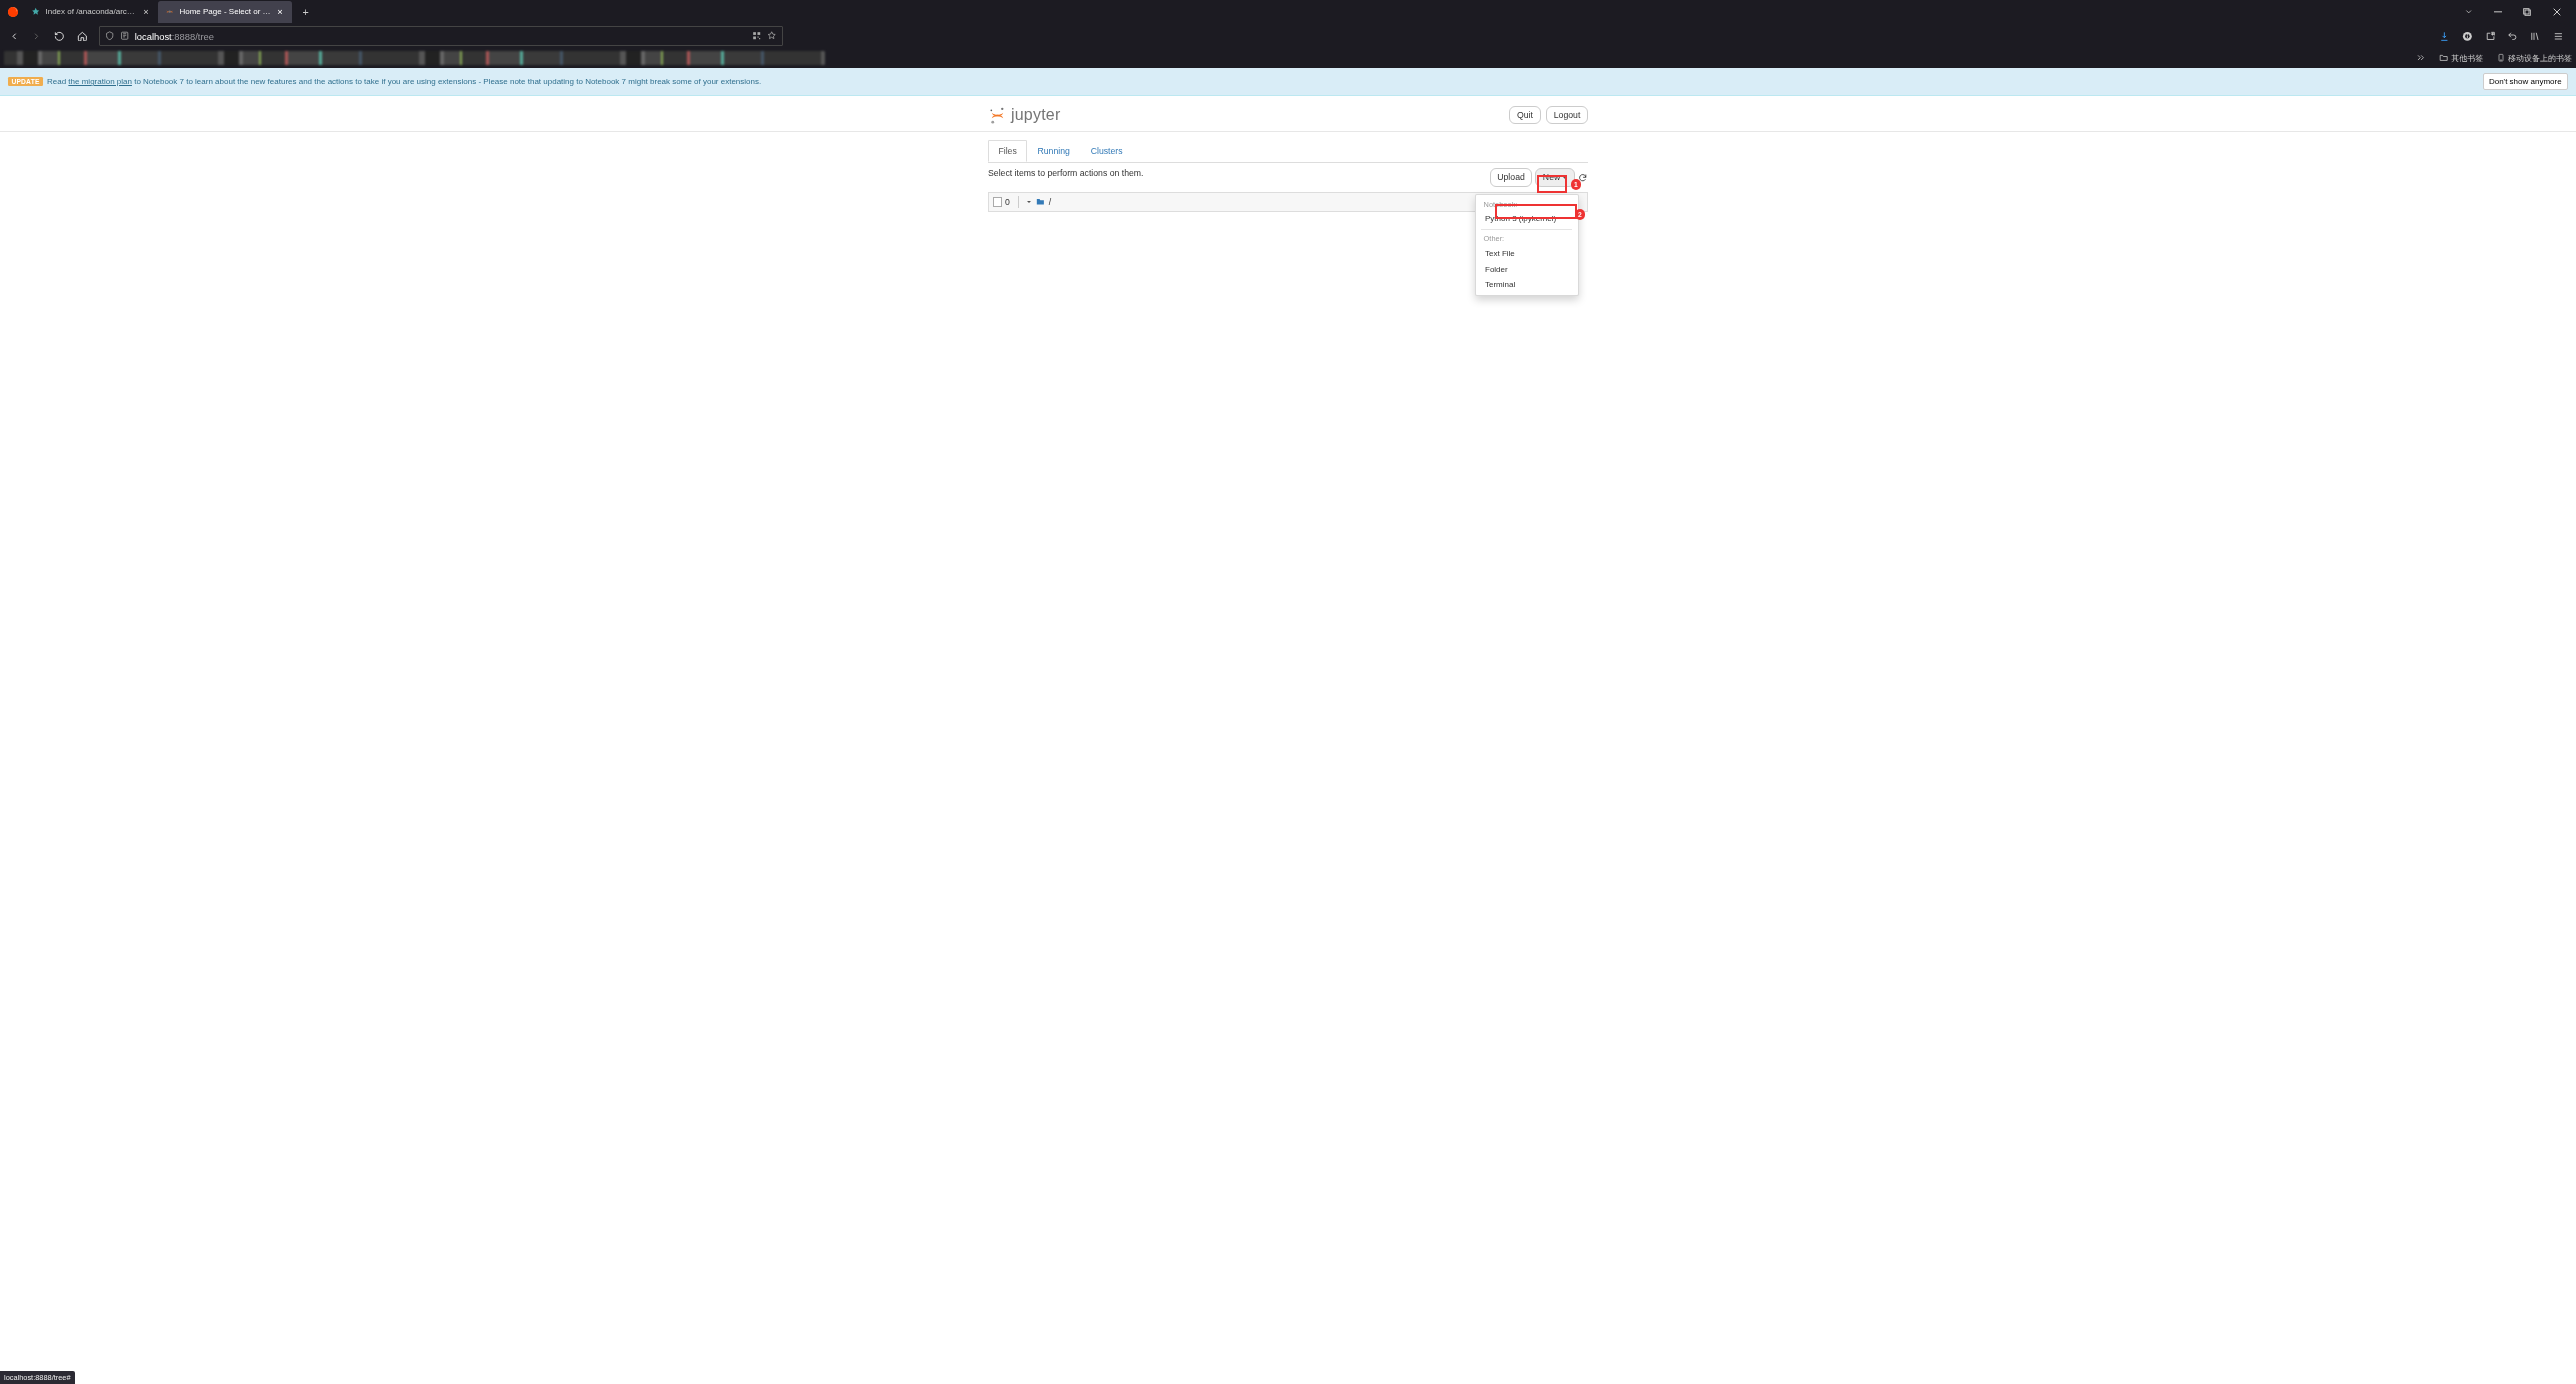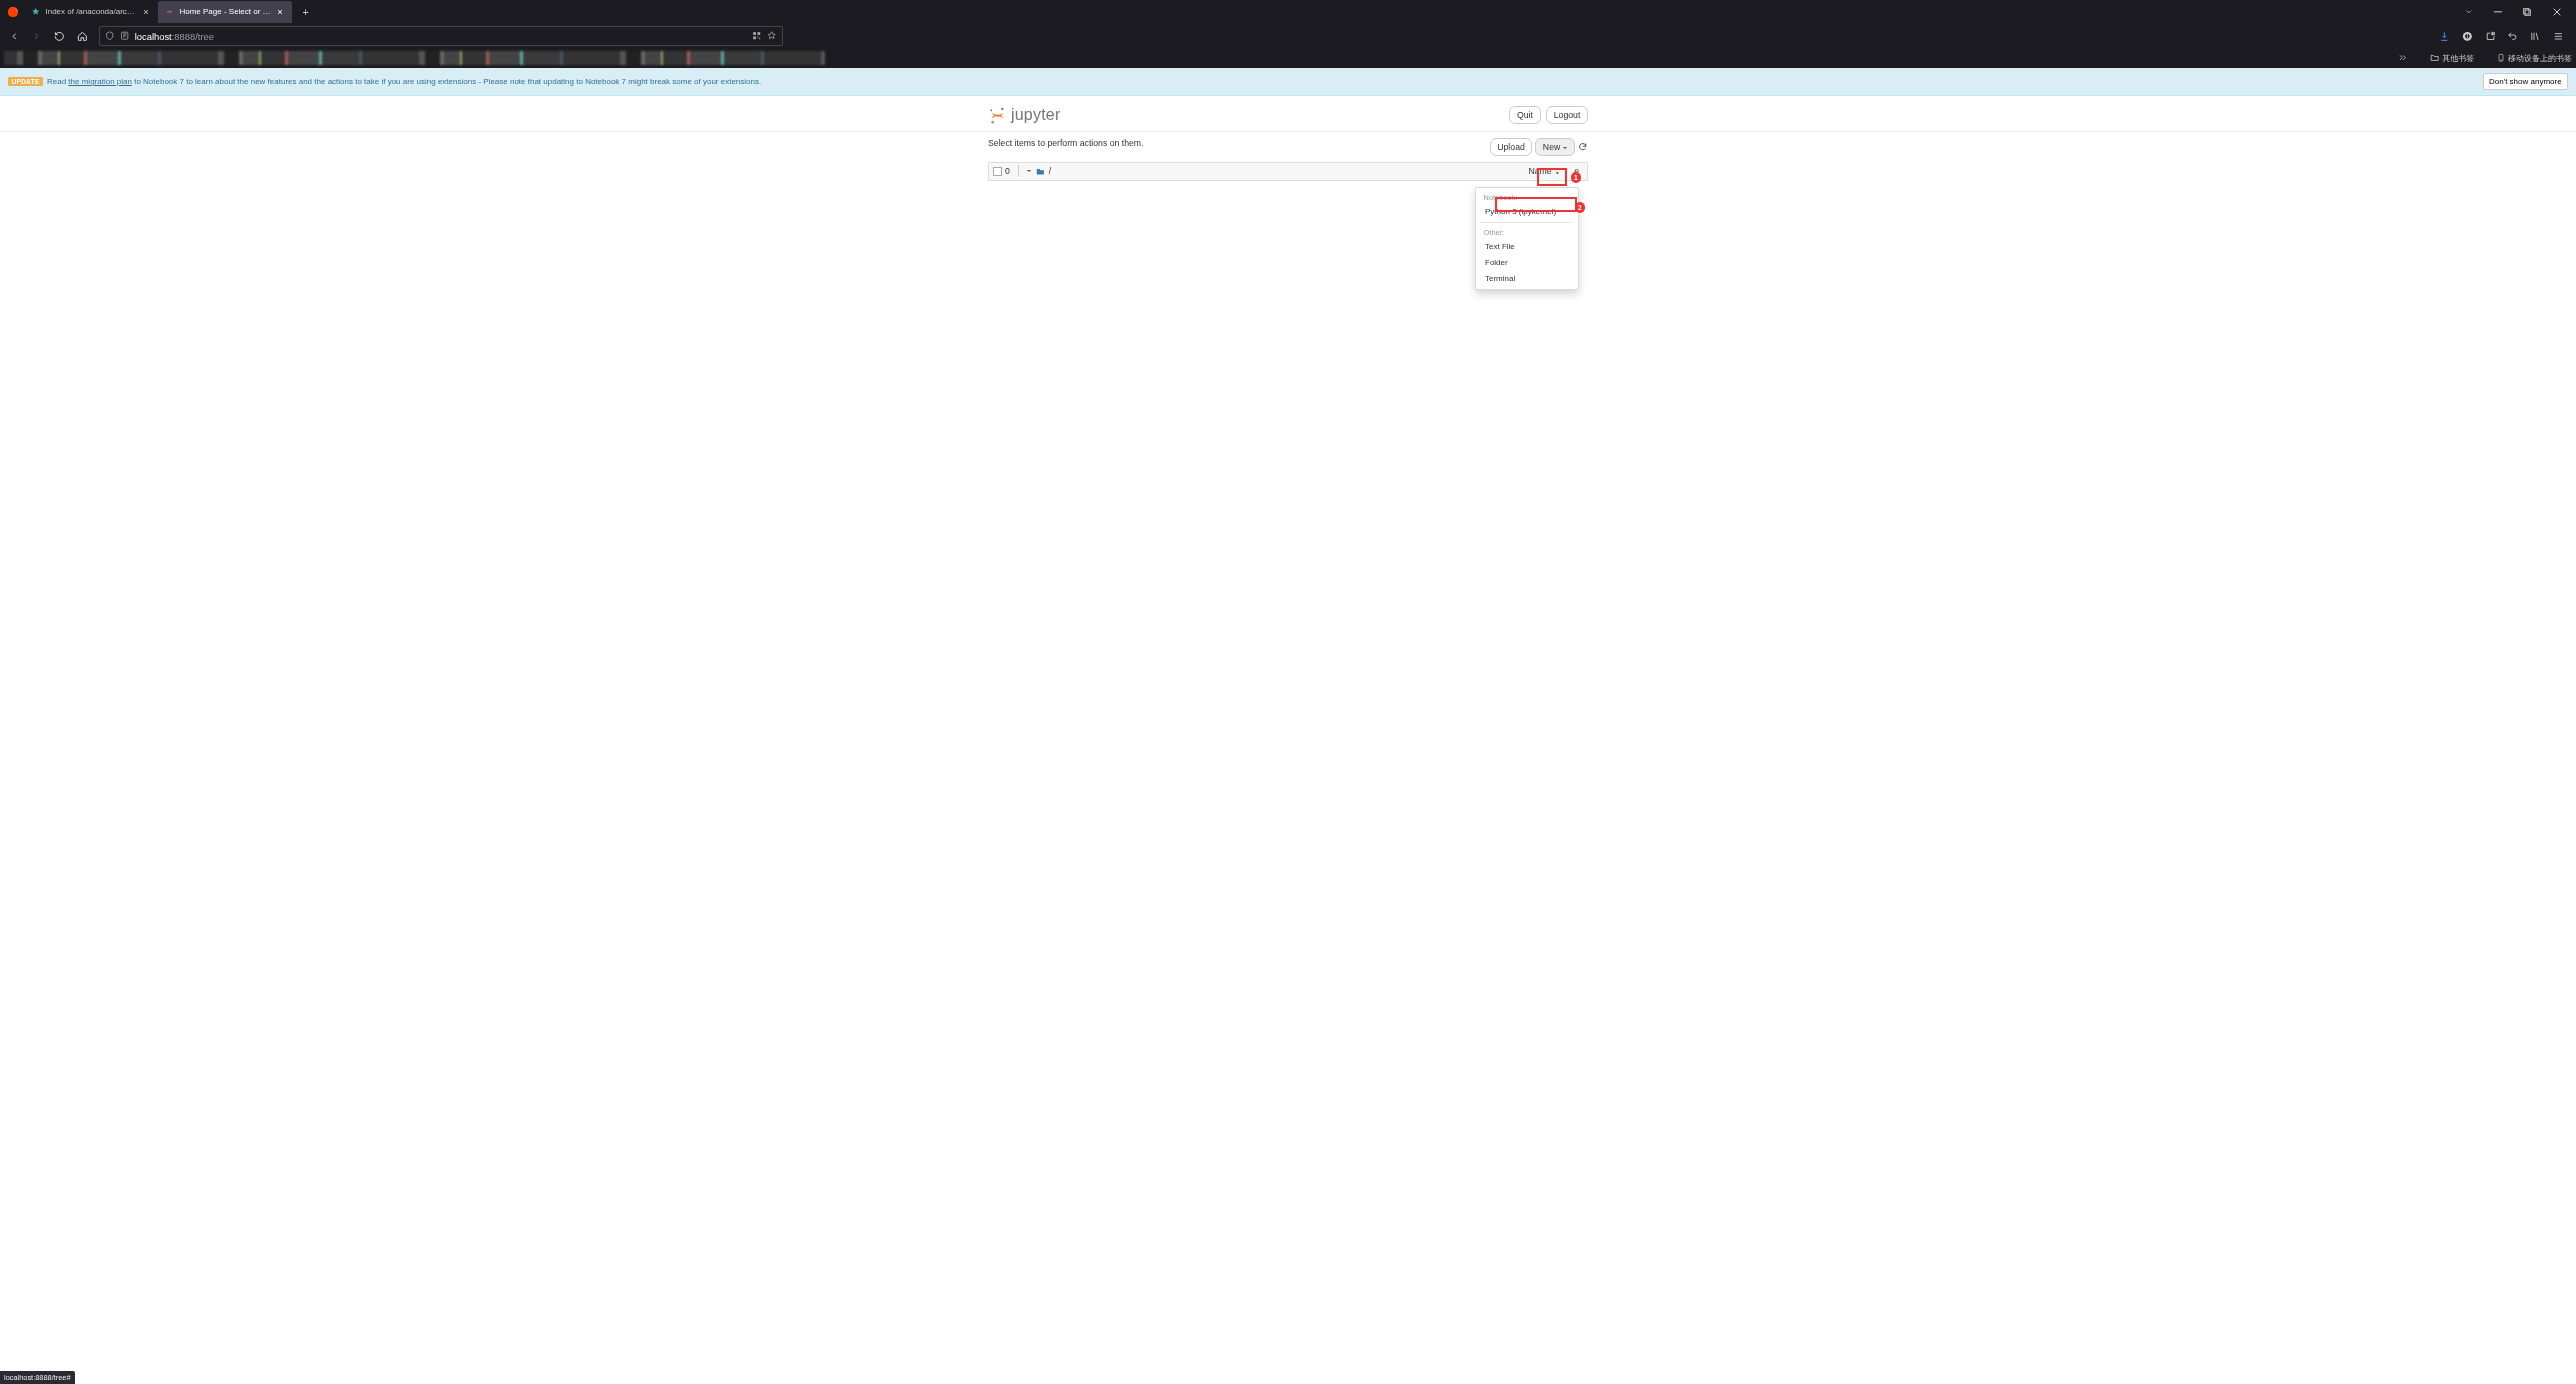--- a/index.html
+++ b/index.html
@@ -19,21 +19,21 @@
 .nav-btn { width: 20px; height: 20px; display: flex; align-items: center; justify-content: center; color: #ccc; cursor: pointer; border-radius: 2.7px; }
 .nav-btn.dim { color: #666; }
 .url-bar { flex: 1; display: flex; align-items: center; background: #1c1b22; border: 0.7px solid #444; border-radius: 1px; height: 20px; padding: 0 5.4px; margin: 0 4px; gap: 5.4px; max-width: 684px; }
 .url-icon { color: #aaa; display: flex; align-items: center; }
 .url-text { color: #fff; font-size: 9.4px; }
 .url-text .host { color: #fff; }
 .url-text .path { color: #9a9a9f; }
 .nav-right { margin-left: auto; display: flex; gap: 2.7px; align-items: center; padding-right: 4px; }
 .bookmark-bar { display: flex; align-items: center; height: 20px; padding: 0 4px; gap: 2.7px; }
 .bookmark-blur { flex: 1; height: 13.4px; background: repeating-linear-gradient(90deg,#333 0 13.4px,#555 13.4px 19px,#222 19px 34px,#666 34px 38px,#444 38px 54px,#8a5 54px 56px,#333 56px 80px,#a55 80px 83px,#444 83px 114px,#5a9 114px 117px,#3a3a3a 117px 154px,#456 154px 157px,#333 157px 201px); filter: blur(1.3px); max-width: 821px; border-radius: 1.3px; }
-.bm-right { margin-left: auto; display: flex; gap: 23px; color: #ccc; font-size: 8px; }
+.bm-right { margin-left: auto; display: flex; gap: 14px; color: #ccc; font-size: 8px; }
 .bm-item { display: flex; align-items: center; gap: 2.7px; cursor: pointer; }
 .page-area { background: #fff; height: calc(100vh - 68px - 13.4px); overflow: hidden; position: relative; }
 .update-bar { background: #d9edf7; border-bottom: 0.7px solid #bce8f1; color: #31708f; padding: 5.4px 8px; display: flex; align-items: center; font-size: 8px; }
 .update-badge { background: #f0ad4e; color: #fff; font-size: 6.7px; padding: 1.3px 3.4px; border-radius: 1.3px; margin-right: 4px; font-weight: bold; letter-spacing: 0.2px; }
 .update-bar a { color: #31708f; }
 .update-bar .dismiss { margin-left: auto; background: #fff; border: 0.7px solid #ccc; padding: 2.7px 5.4px; font-size: 8px; border-radius: 2px; cursor: pointer; }
 .container { width: 600px; margin: 0 auto; }
 .header { display: flex; align-items: center; padding: 9.4px 0 6.7px; }
 .logo { display: flex; align-items: center; gap: 4px; }
 .logo-mark { width: 19px; height: 19px; }
@@ -267,20 +267,25 @@
         </div>
         <div class="header-actions">
           <button class="btn">Quit</button>
           <button class="btn">Logout</button>
         </div>
       </div>
     </div>
   </div>
 
   <div class="container" style="position:relative;">
+    <div class="tabs-row">
+      <div class="jtab active">Files</div>
+      <div class="jtab">Running</div>
+      <div class="jtab">Clusters</div>
+    </div>
 
     <div class="toolbar-row">
       <span class="toolbar-text">Select items to perform actions on them.</span>
       <div class="toolbar-actions">
         <button class="btn">Upload</button>
         <button class="btn btn-new">
           <span>New</span><span class="caret-down"></span>
         </button>
         <span class="refresh-icn">
           <svg width="9.4" height="9.4" viewBox="0 0 24 24" fill="none" stroke="#333" stroke-width="2.2">

